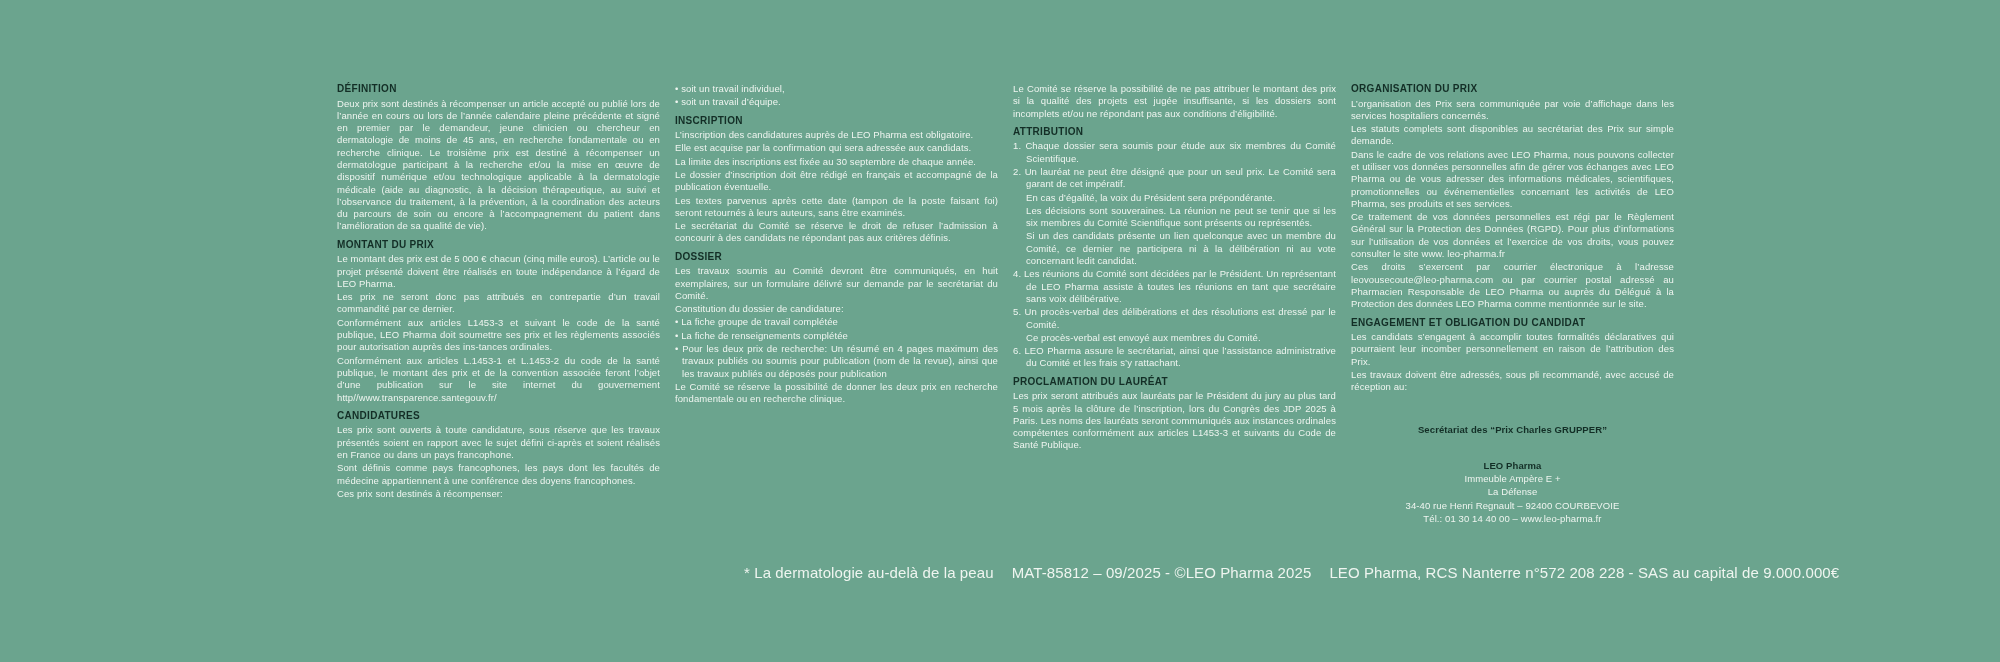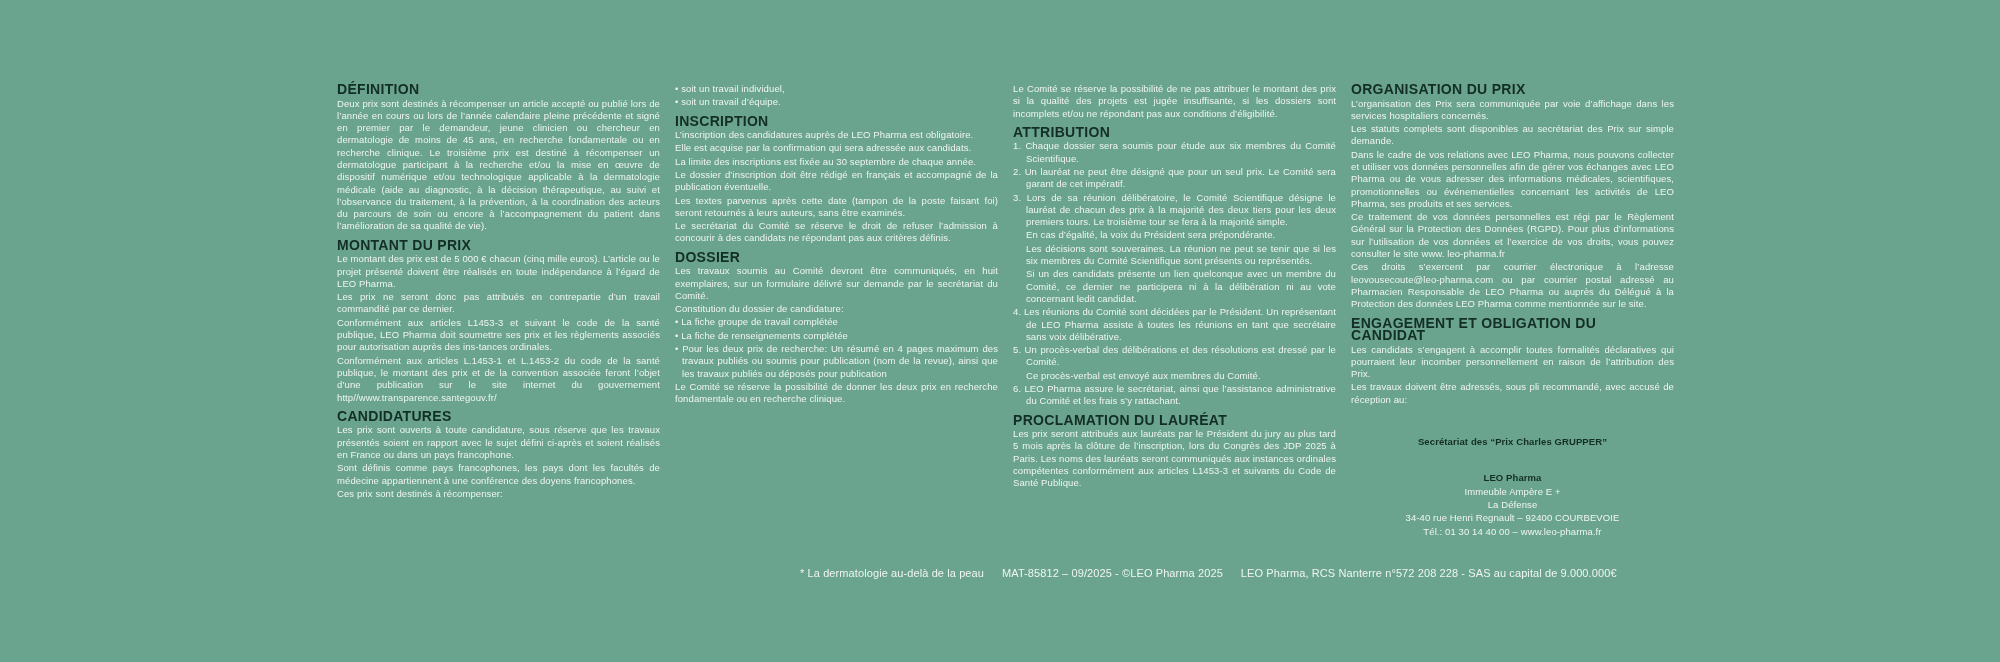--- a/index.html
+++ b/index.html
@@ -22,41 +22,41 @@
   }
   .col{
     width:323px;
     color:var(--ink-body);
     font-size:9.5px;line-height:12.3px;
     text-align:justify;
     letter-spacing:0.1px;
   }
   .col h3{
     color:var(--ink-heading);
-    font-size:14px;line-height:12.5px;
+    font-size:10px;line-height:12.5px;
     font-weight:bold;
     margin:6px 0 2px 0;
     letter-spacing:0.3px;
     text-align:left;
   }
   .col > h3:first-child{margin-top:0;}
   .col p{margin:0 0 1px 0;}
   .col p.bullet{padding-left:7px;text-indent:-7px;}
   .col p.num{padding-left:13px;text-indent:-13px;}
   .col p.cont{padding-left:13px;}
   .col p.center{text-align:center;}
   .col p.center-dark-bold{
     text-align:center;font-weight:bold;color:var(--ink-heading);margin-top:30px;
   }
   .col p.gap-top{margin-top:24px;}
   .footer{
-    position:absolute;left:800px;top:567px;
+    position:absolute;left:744px;top:567px;
     display:flex;gap:18px;white-space:nowrap;
     color:var(--ink-body);
-    font-size:11px;line-height:12px;letter-spacing:0.1px;
+    font-size:15px;line-height:12px;letter-spacing:0.1px;
   }
 </style>
 </head>
 <body>
 
 <main class="sheet">
   <div class="columns">
     <section class="col">
         <h3>DÉFINITION</h3>
         <p class="p">Deux prix sont destinés à récompenser un article accepté ou publié lors de l’année en cours ou lors de l’année calendaire pleine précédente et signé en premier par le demandeur, jeune clinicien ou chercheur en dermatologie de moins de 45 ans, en recherche fondamentale ou en recherche clinique. Le troisième prix est destiné à récompenser un dermatologue participant à la recherche et/ou la mise en œuvre de dispositif numérique et/ou technologique applicable à la dermatologie médicale (aide au diagnostic, à la décision thérapeutique, au suivi et l’observance du traitement, à la prévention, à la coordination des acteurs du parcours de soin ou encore à l’accompagnement du patient dans l’amélioration de sa qualité de vie).</p>
@@ -86,21 +86,20 @@
         <p class="bullet">• La fiche groupe de travail complétée</p>
         <p class="bullet">• La fiche de renseignements complétée</p>
         <p class="bullet">• Pour les deux prix de recherche: Un résumé en 4 pages maximum des travaux publiés ou soumis pour publication (nom de la revue), ainsi que les travaux publiés ou déposés pour publication</p>
         <p class="p">Le Comité se réserve la possibilité de donner les deux prix en recherche fondamentale ou en recherche clinique.</p>
       </section>
     <section class="col">
         <p class="p">Le Comité se réserve la possibilité de ne pas attribuer le montant des prix si la qualité des projets est jugée insuffisante, si les dossiers sont incomplets et/ou ne répondant pas aux conditions d’éligibilité.</p>
         <h3>ATTRIBUTION</h3>
         <p class="num">1. Chaque dossier sera soumis pour étude aux six membres du Comité Scientifique.</p>
         <p class="num">2. Un lauréat ne peut être désigné que pour un seul prix. Le Comité sera garant de cet impératif.</p>
-        <p class="num">3. Lors de sa réunion délibératoire, le Comité Scientifique désigne le lauréat de chacun des prix à la majorité des deux tiers pour les deux premiers tours. Le troisième tour se fera à la majorité simple.</p>
         <p class="cont">En cas d’égalité, la voix du Président sera prépondérante.</p>
         <p class="cont">Les décisions sont souveraines. La réunion ne peut se tenir que si les six membres du Comité Scientifique sont présents ou représentés.</p>
         <p class="cont">Si un des candidats présente un lien quelconque avec un membre du Comité, ce dernier ne participera ni à la délibération ni au vote concernant ledit candidat.</p>
         <p class="num">4. Les réunions du Comité sont décidées par le Président. Un représentant de LEO Pharma assiste à toutes les réunions en tant que secrétaire sans voix délibérative.</p>
         <p class="num">5. Un procès-verbal des délibérations et des résolutions est dressé par le Comité.</p>
         <p class="cont">Ce procès-verbal est envoyé aux membres du Comité.</p>
         <p class="num">6. LEO Pharma assure le secrétariat, ainsi que l’assistance administrative du Comité et les frais s’y rattachant.</p>
         <h3>PROCLAMATION DU LAURÉAT</h3>
         <p class="p">Les prix seront attribués aux lauréats par le Président du jury au plus tard 5 mois après la clôture de l’inscription, lors du Congrès des JDP 2025 à Paris. Les noms des lauréats seront communiqués aux instances ordinales compétentes conformément aux articles L1453-3 et suivants du Code de Santé Publique.</p>
       </section>

